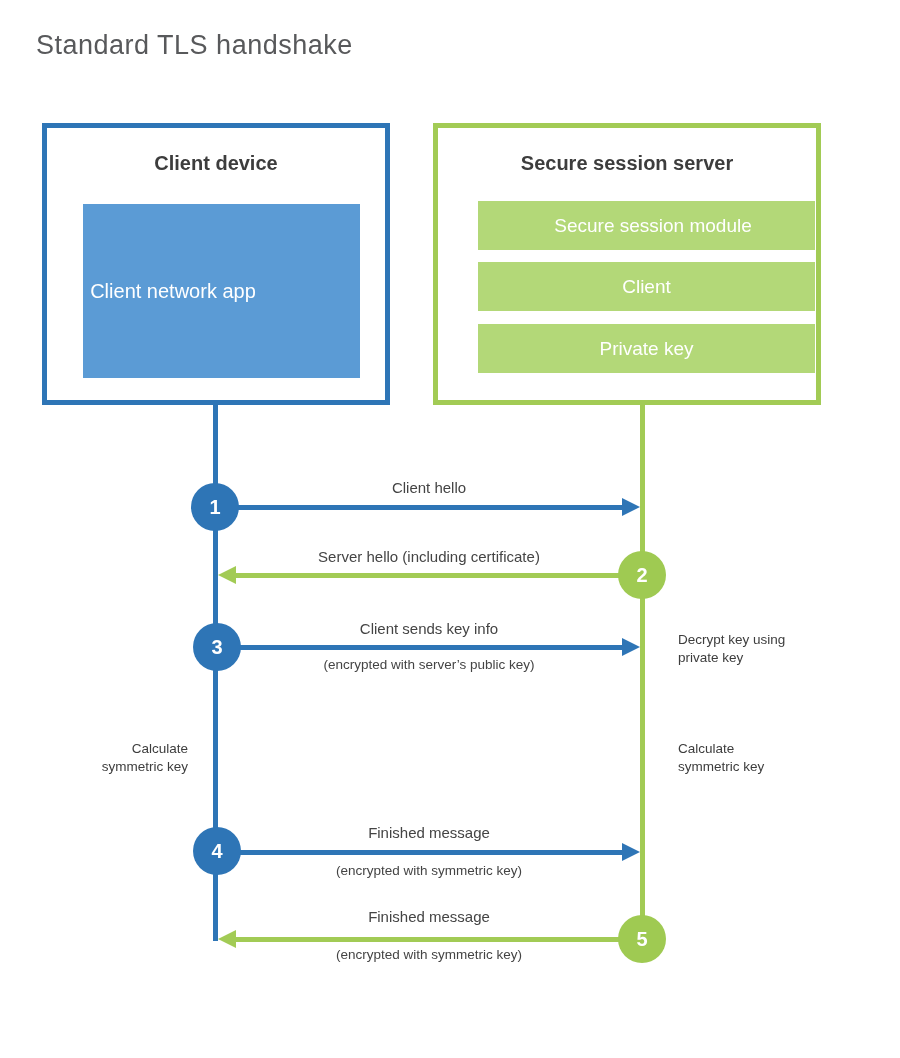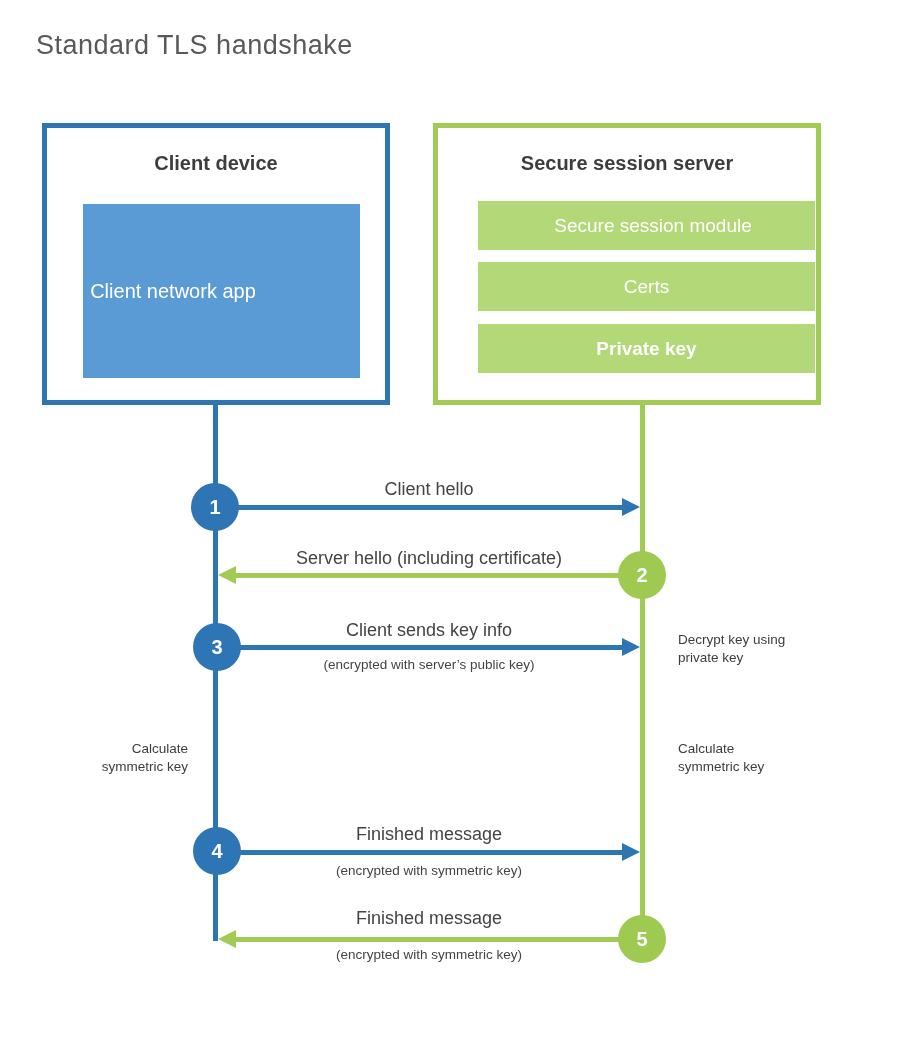--- a/index.html
+++ b/index.html
@@ -38,21 +38,21 @@
     color:#ffffff;font-size:20px;line-height:1.55;
   }
   .server-bar{
     position:absolute;left:40px;width:337px;height:49px;
     background:var(--green-fill);
     display:flex;align-items:center;justify-content:center;
     color:#ffffff;font-size:19px;
   }
   .server-bar.b0{top:73px;padding-left:13px;}
   .server-bar.b1{top:134px;}
-  .server-bar.b2{top:196px;font-weight:bold;}
+  .server-bar.b2{top:196px;}
 
   
   .lifeline{position:absolute;top:405px;width:5px;}
   .lifeline.client-line{left:213px;height:536px;background:var(--blue);}
   .lifeline.server-line{left:640px;height:534px;background:var(--green);}
 
   
   .step-circle{
     position:absolute;width:48px;height:48px;border-radius:50%;
     display:flex;align-items:center;justify-content:center;
@@ -71,21 +71,21 @@
   .shaft.blue{background:var(--blue);}
   .shaft.green{background:var(--green);}
   .head{position:absolute;width:0;height:0;z-index:2;
     border-top:9px solid transparent;border-bottom:9px solid transparent;}
   .head.right{border-left:18px solid var(--blue);}
   .head.left{border-right:18px solid var(--green);}
 
   
   .msg{
     position:absolute;left:229px;width:400px;text-align:center;
-    font-size:18px;color:var(--label);z-index:4;
+    font-size:15px;color:var(--label);z-index:4;
   }
   .msg.sub{font-size:13.5px;}
 
   
   .note{
     position:absolute;font-size:13.5px;color:var(--ink);line-height:1.35;z-index:4;
   }
   .note.decrypt{left:678px;top:631px;width:132px;text-align:left;}
   .note.calc-left{left:86px;top:740px;width:102px;text-align:right;}
   .note.calc-right{left:678px;top:740px;width:110px;text-align:left;}
@@ -103,21 +103,21 @@
       <span>Client network app</span>
     </div>
   </div>
 
   <div class="actor-box server">
     <div class="actor-title">Secure session server</div>
     <div class="server-bar b0">
       <span>Secure session module</span>
     </div>
     <div class="server-bar b1">
-      <span>Certs</span>
+      <span>Client</span>
     </div>
     <div class="server-bar b2">
       <span>Private key</span>
     </div>
   </div>
 
   <div class="lifeline client-line"></div>
   <div class="lifeline server-line"></div>
 
   <div class="step-circle blue c1">

